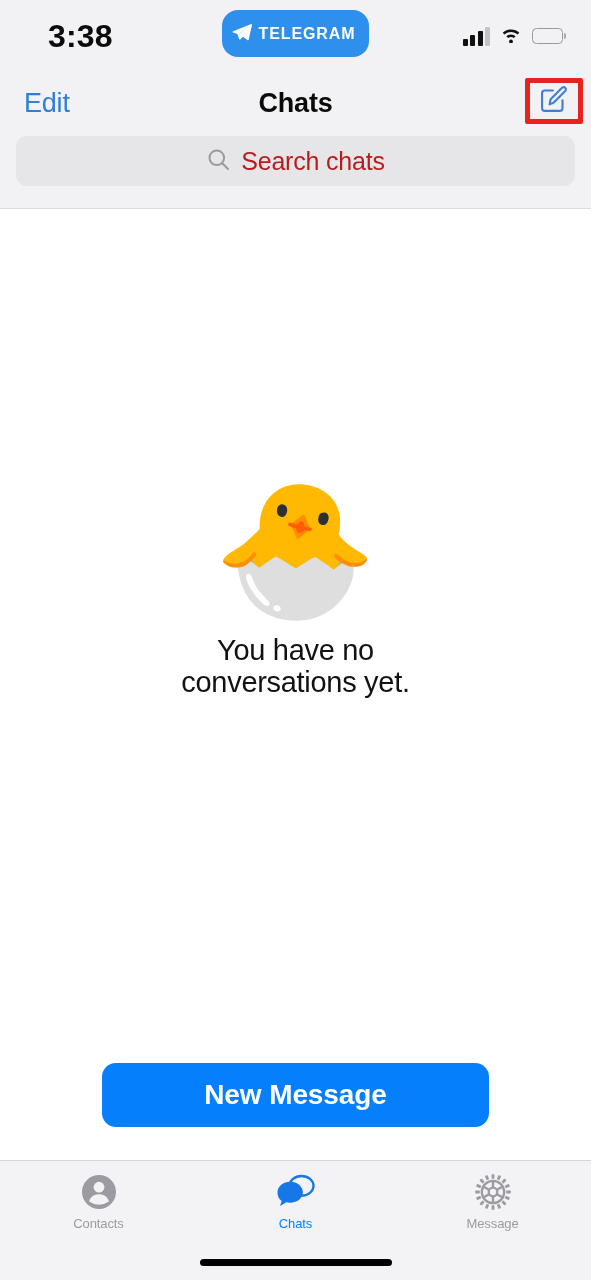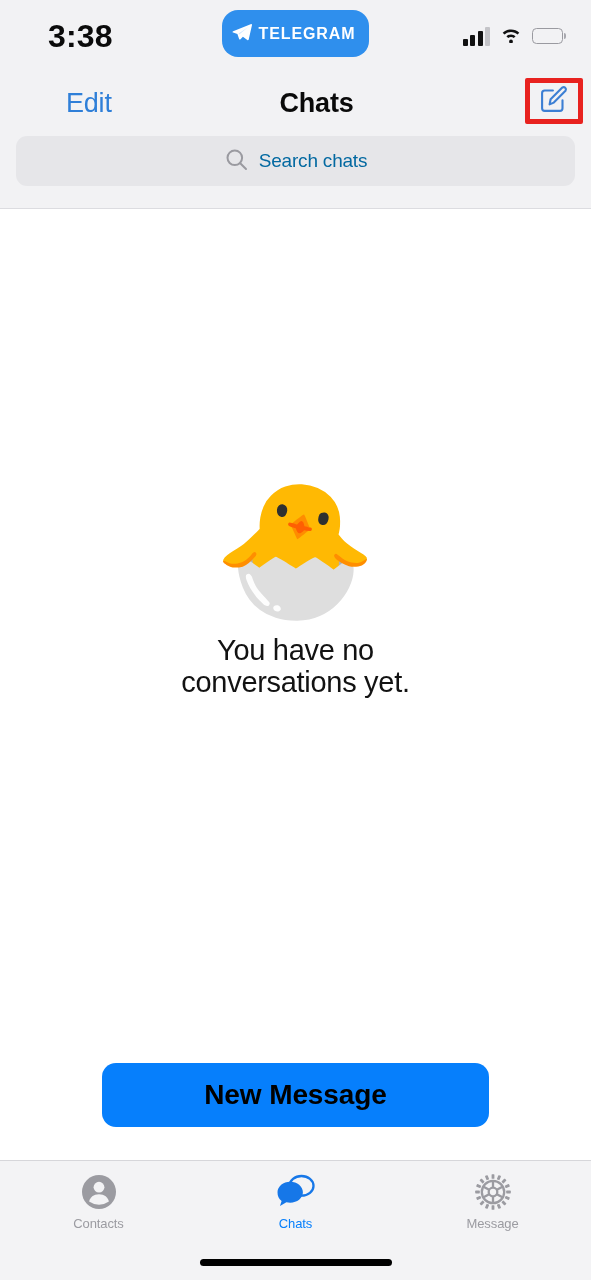--- a/index.html
+++ b/index.html
@@ -123,21 +123,20 @@
     background: #f2f2f4;
     flex: 0 0 137px;
     border-bottom: 1px solid #dcdce0;
   }
 
   .nav-row {
     position: relative;
     height: 62px;
     display: flex;
     align-items: center;
-    margin-left: 42px;
   }
 
   .edit-button {
     position: absolute;
     left: 24px;
     font-size: 27px;
     color: #2f7fd8;
     letter-spacing: -0.2px;
     cursor: pointer;
     background: none;
@@ -178,22 +177,22 @@
     height: 50px;
     background: #e6e6e9;
     border-radius: 11px;
     display: flex;
     align-items: center;
     justify-content: center;
     gap: 10px;
     cursor: text;
   }
   .search-placeholder {
-    font-size: 19px;
-    color: #0369a1;
+    font-size: 25px;
+    color: #b91c1c;
     letter-spacing: -0.2px;
   }
 
   
   .content {
     flex: 1 1 auto;
     position: relative;
     background: #ffffff;
     display: flex;
     flex-direction: column;
@@ -232,21 +231,21 @@
 
   .new-message-button {
     position: absolute;
     left: 102px;
     right: 102px;
     bottom: 33px;
     height: 64px;
     background: #067ffc;
     border: none;
     border-radius: 14px;
-    color: #000000;
+    color: #ffffff;
     font-size: 28px;
     font-weight: bold;
     font-family: inherit;
     letter-spacing: -0.1px;
     cursor: pointer;
   }
 
   
   .tab-bar {
     flex: 0 0 120px;

